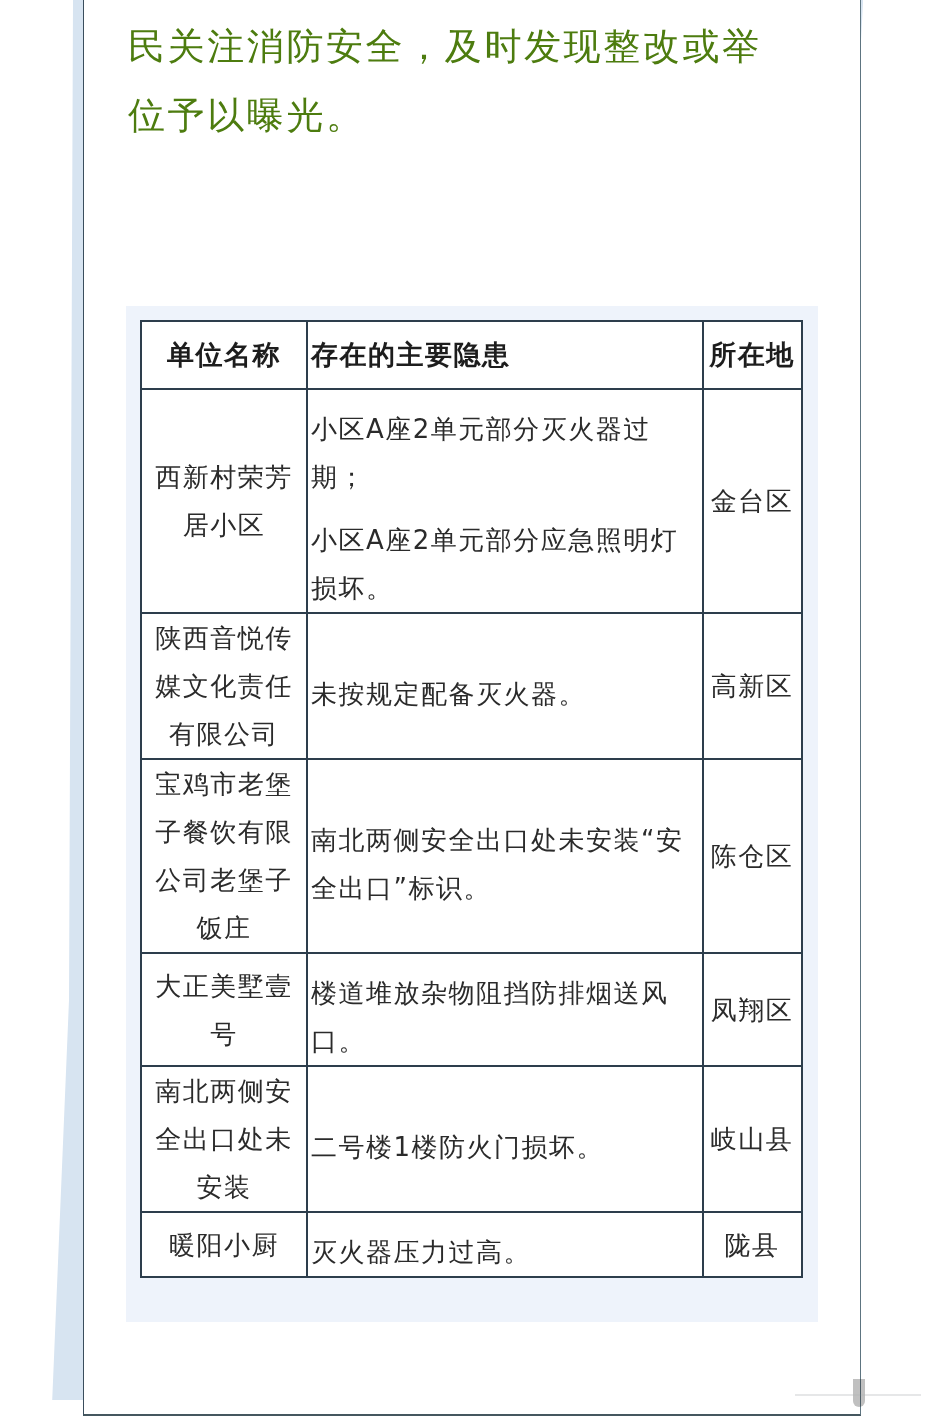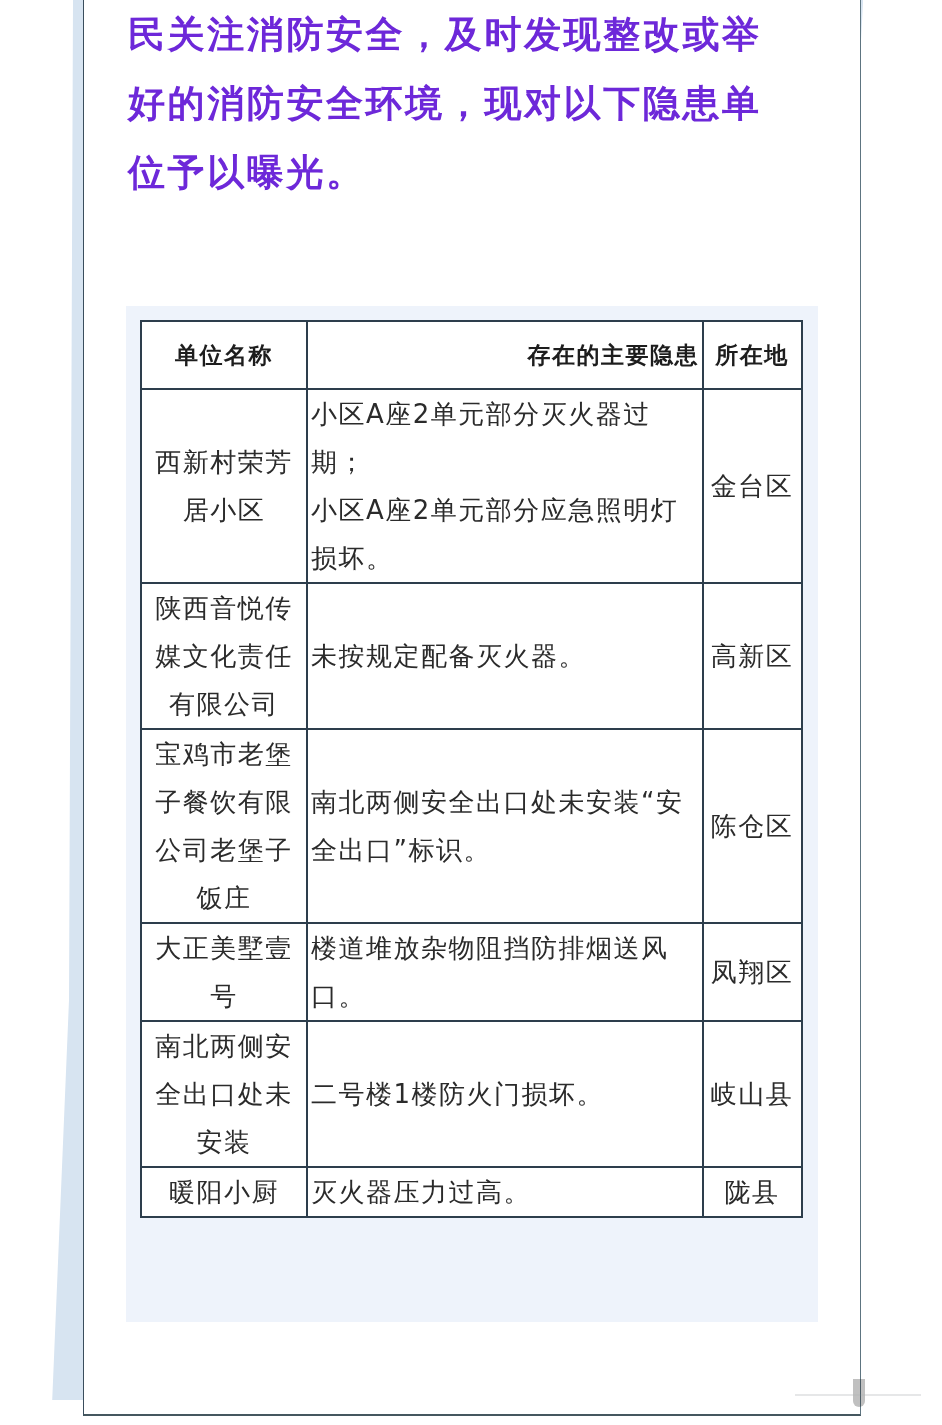--- a/index.html
+++ b/index.html
@@ -32,27 +32,27 @@
       height: 1420px;
       background: #ffffff;
       border-left: 1.5px solid #3a4d5c;
       border-right: 1.5px solid #5d7480;
       border-bottom: 2px solid #45575f;
       box-sizing: border-box;
     }
     .intro {
       position: absolute;
       left: 128px;
-      top: 0;
+      top: 12px;
       width: 700px;
-      color: #6d28d9;
+      color: #4d7c0f;
       font-size: 37px;
       line-height: 69px;
       letter-spacing: 2.6px;
-      font-weight: 700;
+      font-weight: 400;
     }
     .intro-line {
       display: block;
       white-space: nowrap;
       height: 69px;
     }
     .table-wrap {
       position: absolute;
       left: 126px;
       top: 306px;
@@ -73,29 +73,29 @@
     }
     table.hazards th,
     table.hazards td {
       border: 2.5px solid #2d3e4c;
       padding: 0 3px;
       vertical-align: middle;
     }
     table.hazards th {
       font-weight: bold;
       height: 66px;
-      font-size: 23px;
+      font-size: 27px;
       color: #1d1d1d;
     }
     .col-unit { width: 158px; text-align: center; }
     .col-issue { width: 388px; text-align: left; }
     .col-loc { width: 92px; text-align: center; padding-left: 2px !important; }
-    th.col-issue { text-align: right; }
+    th.col-issue { text-align: left; }
     td.col-loc { }
-    .issue-line { display: block; }
+    .issue-line { display: block; margin-top: 15px; }
     .watermark {
       position: absolute;
       left: 793px;
       top: 1377px;
       width: 130px;
       height: 34px;
       opacity: 0.35;
     }
     .watermark .bar {
       position: absolute;
@@ -117,21 +117,20 @@
     }
   </style>
 </head>
 <body>
 
 <div class="paper-back"></div>
 <div class="card"></div>
 
 <div class="intro">
   <span class="intro-line">民关注消防安全，及时发现整改或举</span>
-  <span class="intro-line">好的消防安全环境，现对以下隐患单</span>
   <span class="intro-line">位予以曝光。</span>
 </div>
 
 <div class="table-wrap">
   <table class="hazards">
     <thead>
       <tr>
         <th class="col-unit">单位名称</th>
         <th class="col-issue">存在的主要隐患</th>
         <th class="col-loc">所在地</th>

